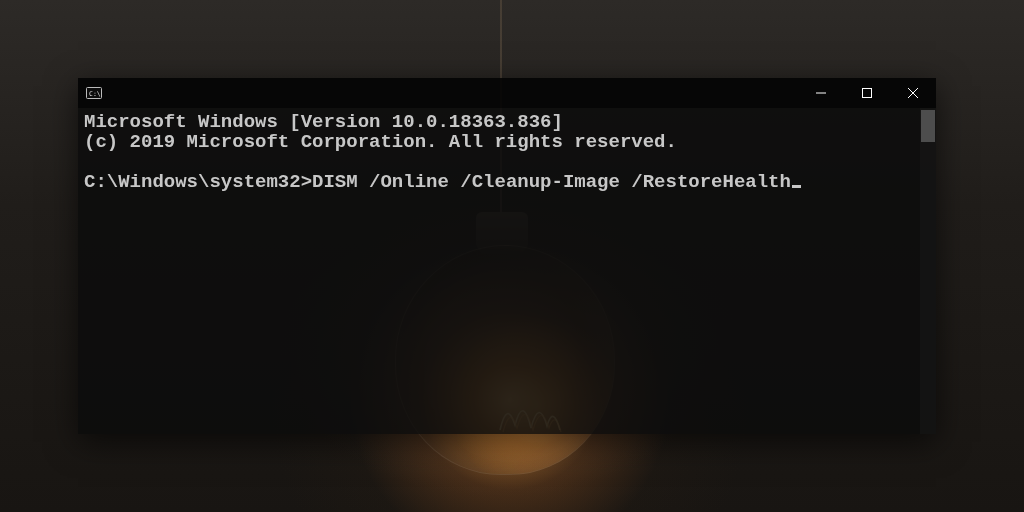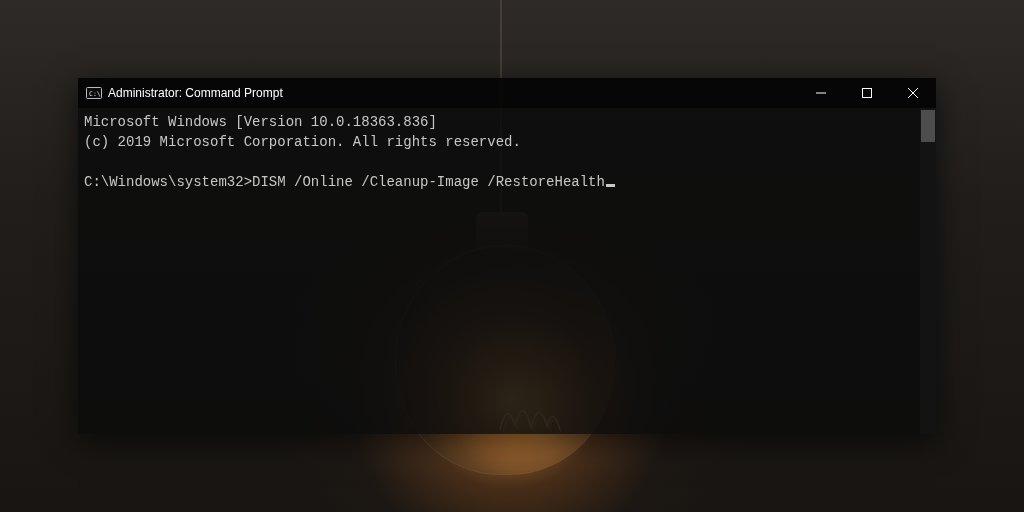--- a/index.html
+++ b/index.html
@@ -122,24 +122,25 @@
 
     .terminal-body {
       flex: 1;
       position: relative;
       padding: 4px 6px 6px 6px;
       overflow: hidden;
     }
 
     .terminal-text {
       font-family: Consolas, "Courier New", monospace;
-      font-size: 14px;
+      font-size: 19px;
       line-height: 20px;
       color: #c7c7c7;
       white-space: pre;
+      font-weight: bold;
     }
 
     .prompt-line { display: inline; }
     .cursor {
       display: inline-block;
       width: 9px;
       height: 3px;
       background: #c7c7c7;
       vertical-align: -1px;
       margin-left: 1px;
@@ -180,21 +181,20 @@
 
 <div class="cmd-window">
 
   <div class="titlebar">
     <span class="titlebar-icon">
       <svg viewBox="0 0 16 16">
         <rect x="0.5" y="2.5" width="15" height="11" rx="1" fill="#0c0c0c" stroke="#bbbbbb" stroke-width="1"></rect>
         <text x="3" y="10.5" font-family="Consolas, monospace" font-size="6.5" fill="#dddddd">C:\</text>
       </svg>
     </span>
-    <span class="titlebar-title">Administrator: Command Prompt</span>
     <span class="titlebar-spacer"></span>
     <div class="win-btn">
       <svg viewBox="0 0 10 10">
           <line x1="0" y1="5" x2="10" y2="5" stroke="#ffffff" stroke-width="1"></line>
         </svg>
     </div>
     <div class="win-btn">
       <svg viewBox="0 0 10 10">
           <rect x="0.5" y="0.5" width="9" height="9" fill="none" stroke="#ffffff" stroke-width="1"></rect>
         </svg>

